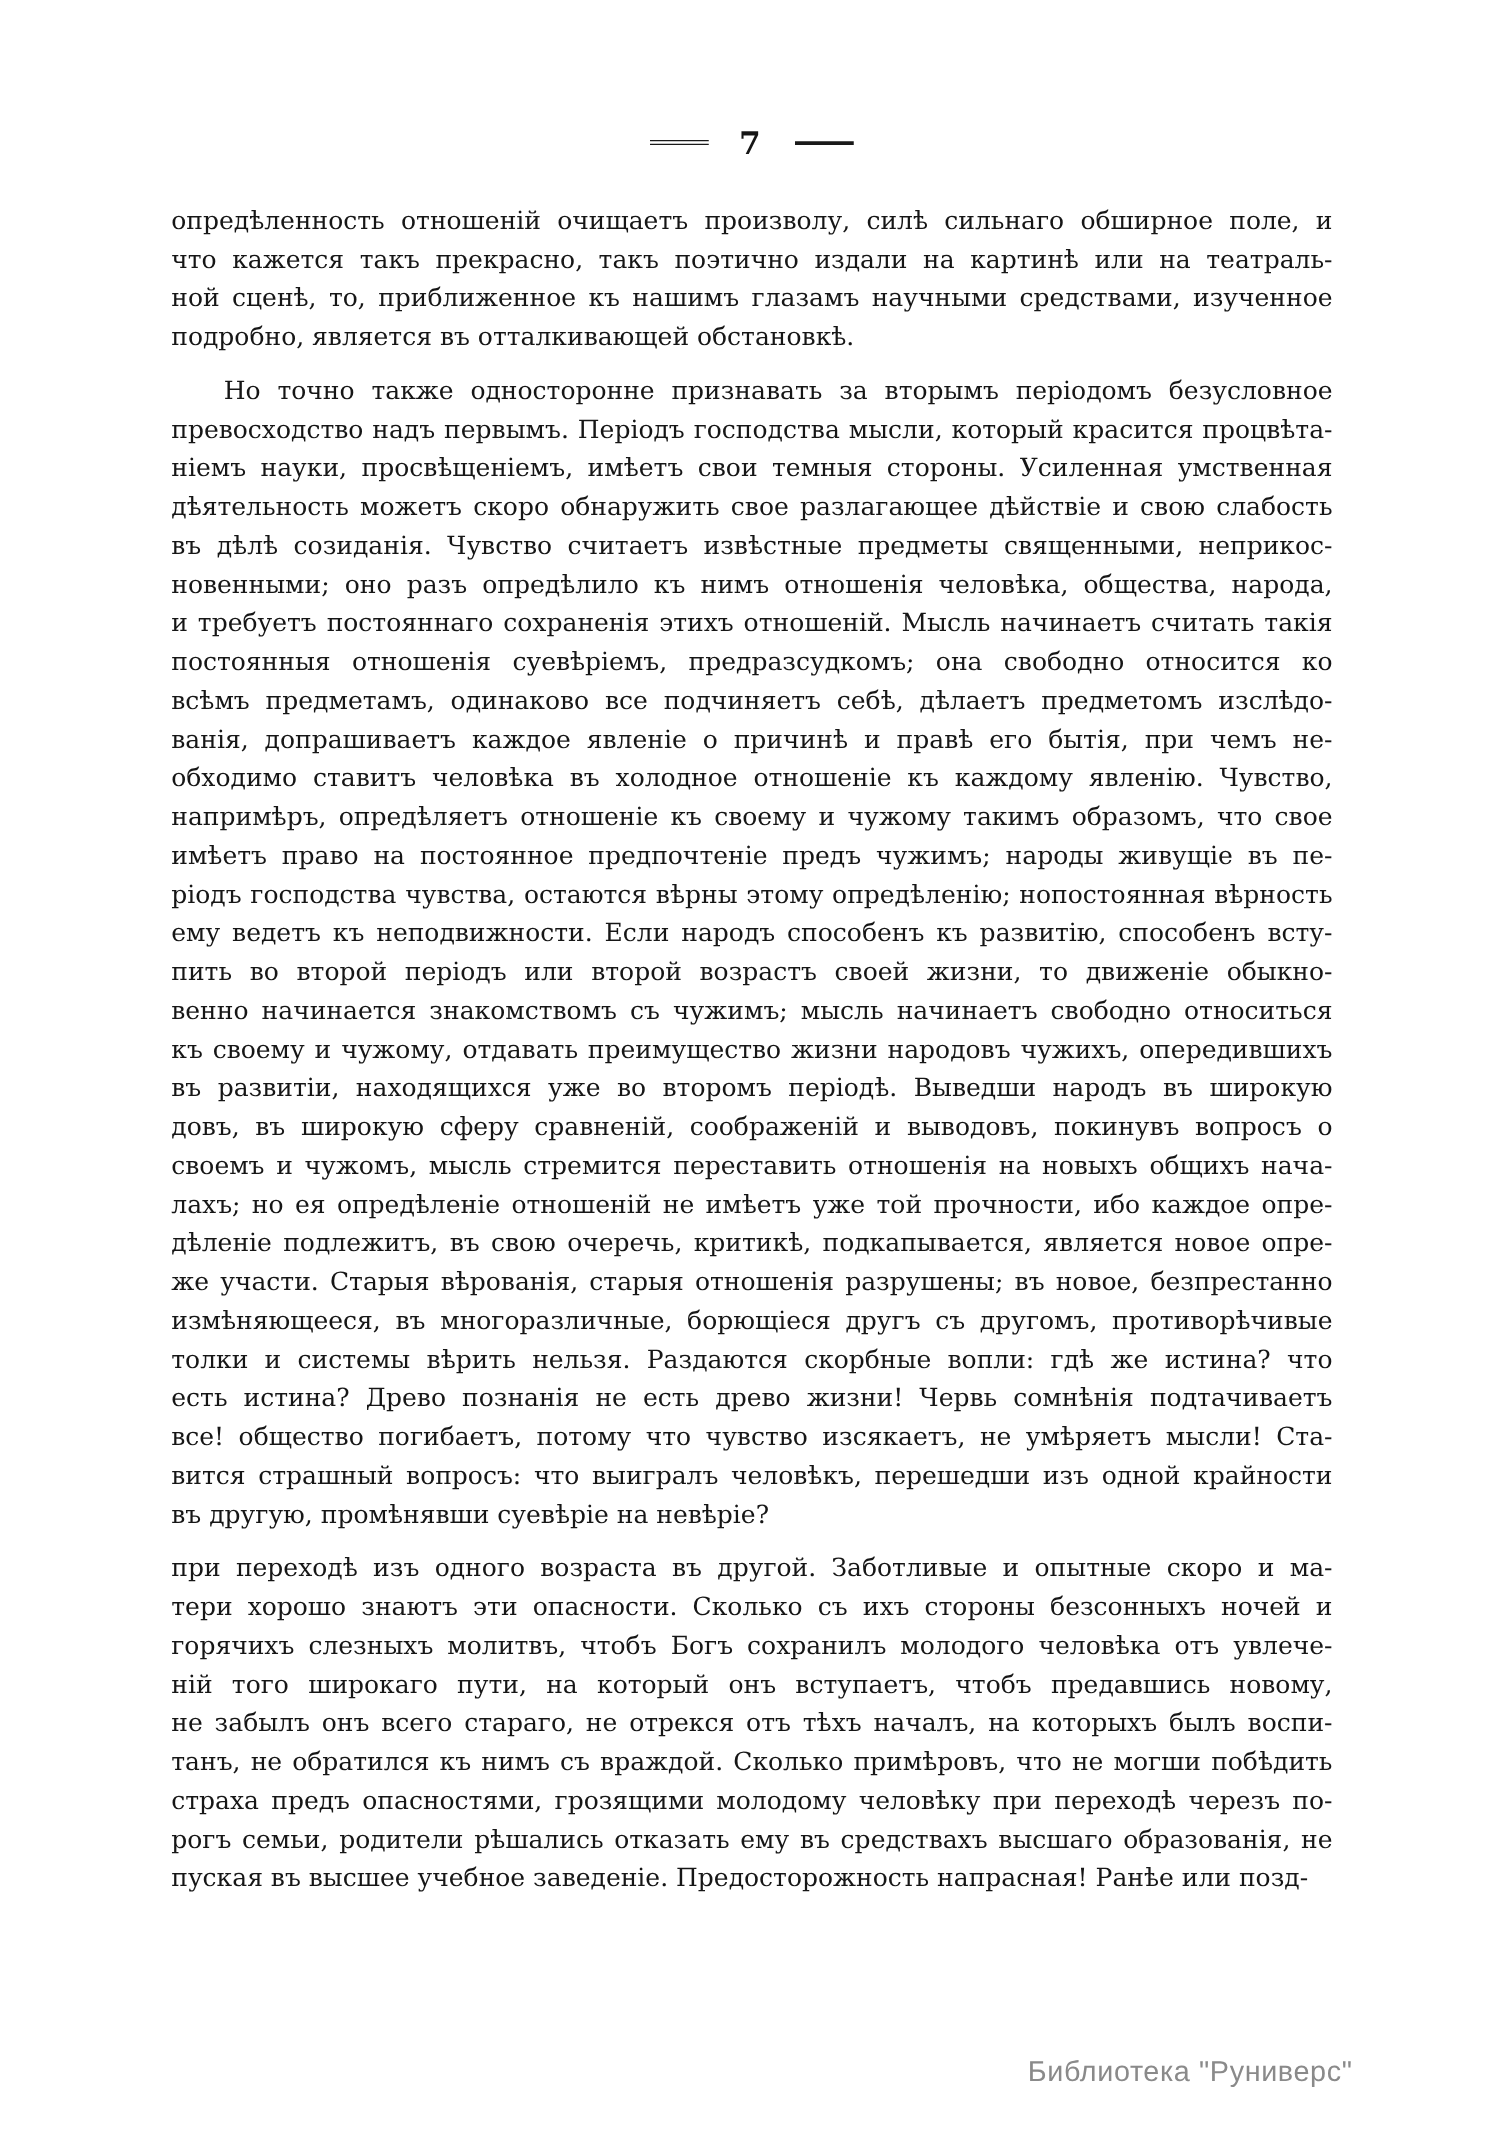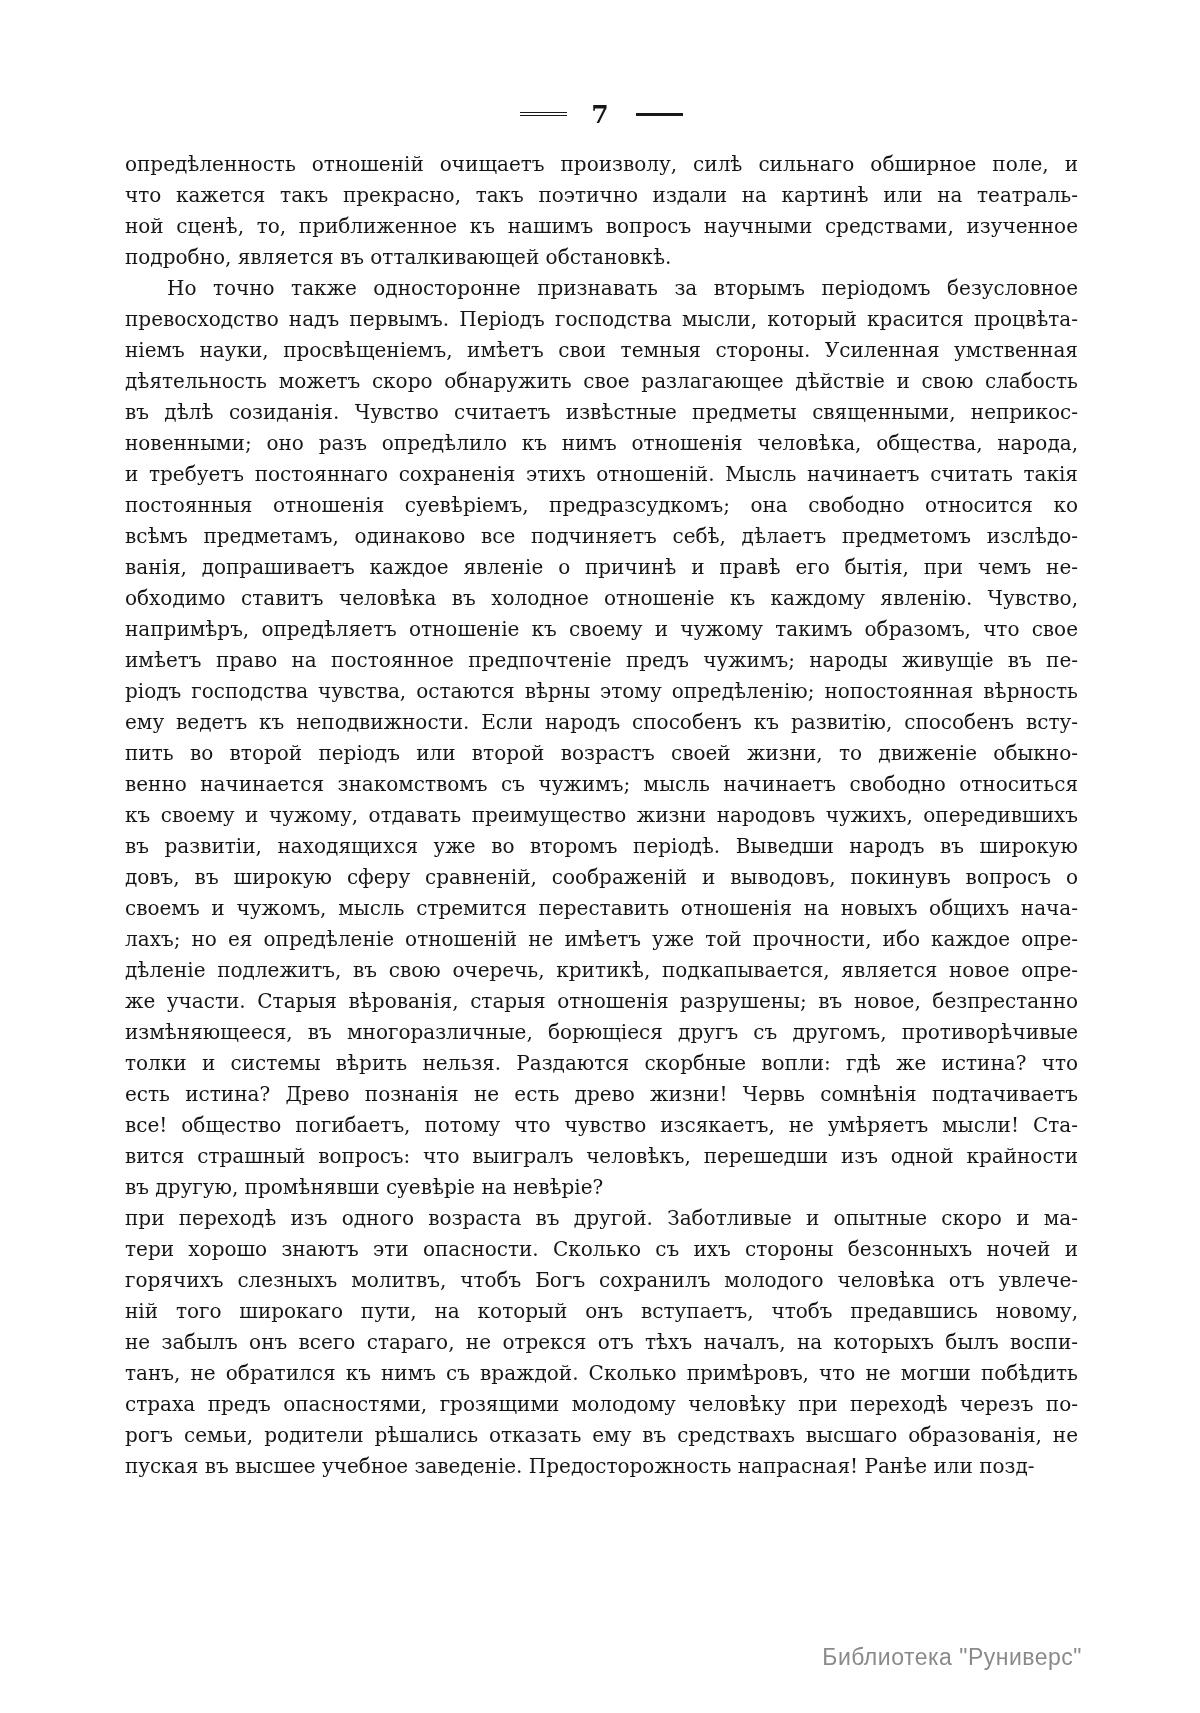--- a/index.html
+++ b/index.html
@@ -38,21 +38,21 @@
     letter-spacing: 1px;
   }
   .text-block {
     position: absolute;
     top: 149px;
     left: 125px;
     width: 953px;
     font-size: 20px;
     line-height: 31px;
   }
-  .para { margin: 0; padding: 0; }
+  .para { margin: 12px; padding: 0; }
   .line {
     height: 31px;
     text-align: justify;
     text-align-last: justify;
     white-space: normal;
   }
   .line.indent { padding-left: 42px; }
   .line.last { text-align-last: left; }
   .watermark {
     position: absolute;
@@ -70,21 +70,21 @@
 <div class="page">
 
   <div class="header">
     <span class="rule rule-left"></span><span class="pagenum">7</span><span class="rule rule-right"></span>
   </div>
 
   <div class="text-block">
       <div class="para">
         <div class="line">опредѣленность отношеній очищаетъ произволу, силѣ сильнаго обширное поле, и</div>
         <div class="line">что кажется такъ прекрасно, такъ поэтично издали на картинѣ или на театраль-</div>
-        <div class="line">ной сценѣ, то, приближенное къ нашимъ вопросъ научными средствами, изученное</div>
+        <div class="line">ной сценѣ, то, приближенное къ нашимъ глазамъ научными средствами, изученное</div>
         <div class="line last">подробно, является въ отталкивающей обстановкѣ.</div>
       </div>
       <div class="para">
         <div class="line indent">Но точно также односторонне признавать за вторымъ періодомъ безусловное</div>
         <div class="line">превосходство надъ первымъ. Періодъ господства мысли, который красится процвѣта-</div>
         <div class="line">ніемъ науки, просвѣщеніемъ, имѣетъ свои темныя стороны. Усиленная умственная</div>
         <div class="line">дѣятельность можетъ скоро обнаружить свое разлагающее дѣйствіе и свою слабость</div>
         <div class="line">въ дѣлѣ созиданія. Чувство считаетъ извѣстные предметы священными, неприкос-</div>
         <div class="line">новенными; оно разъ опредѣлило къ нимъ отношенія человѣка, общества, народа,</div>
         <div class="line">и требуетъ постояннаго сохраненія этихъ отношеній. Мысль начинаетъ считать такія</div>

